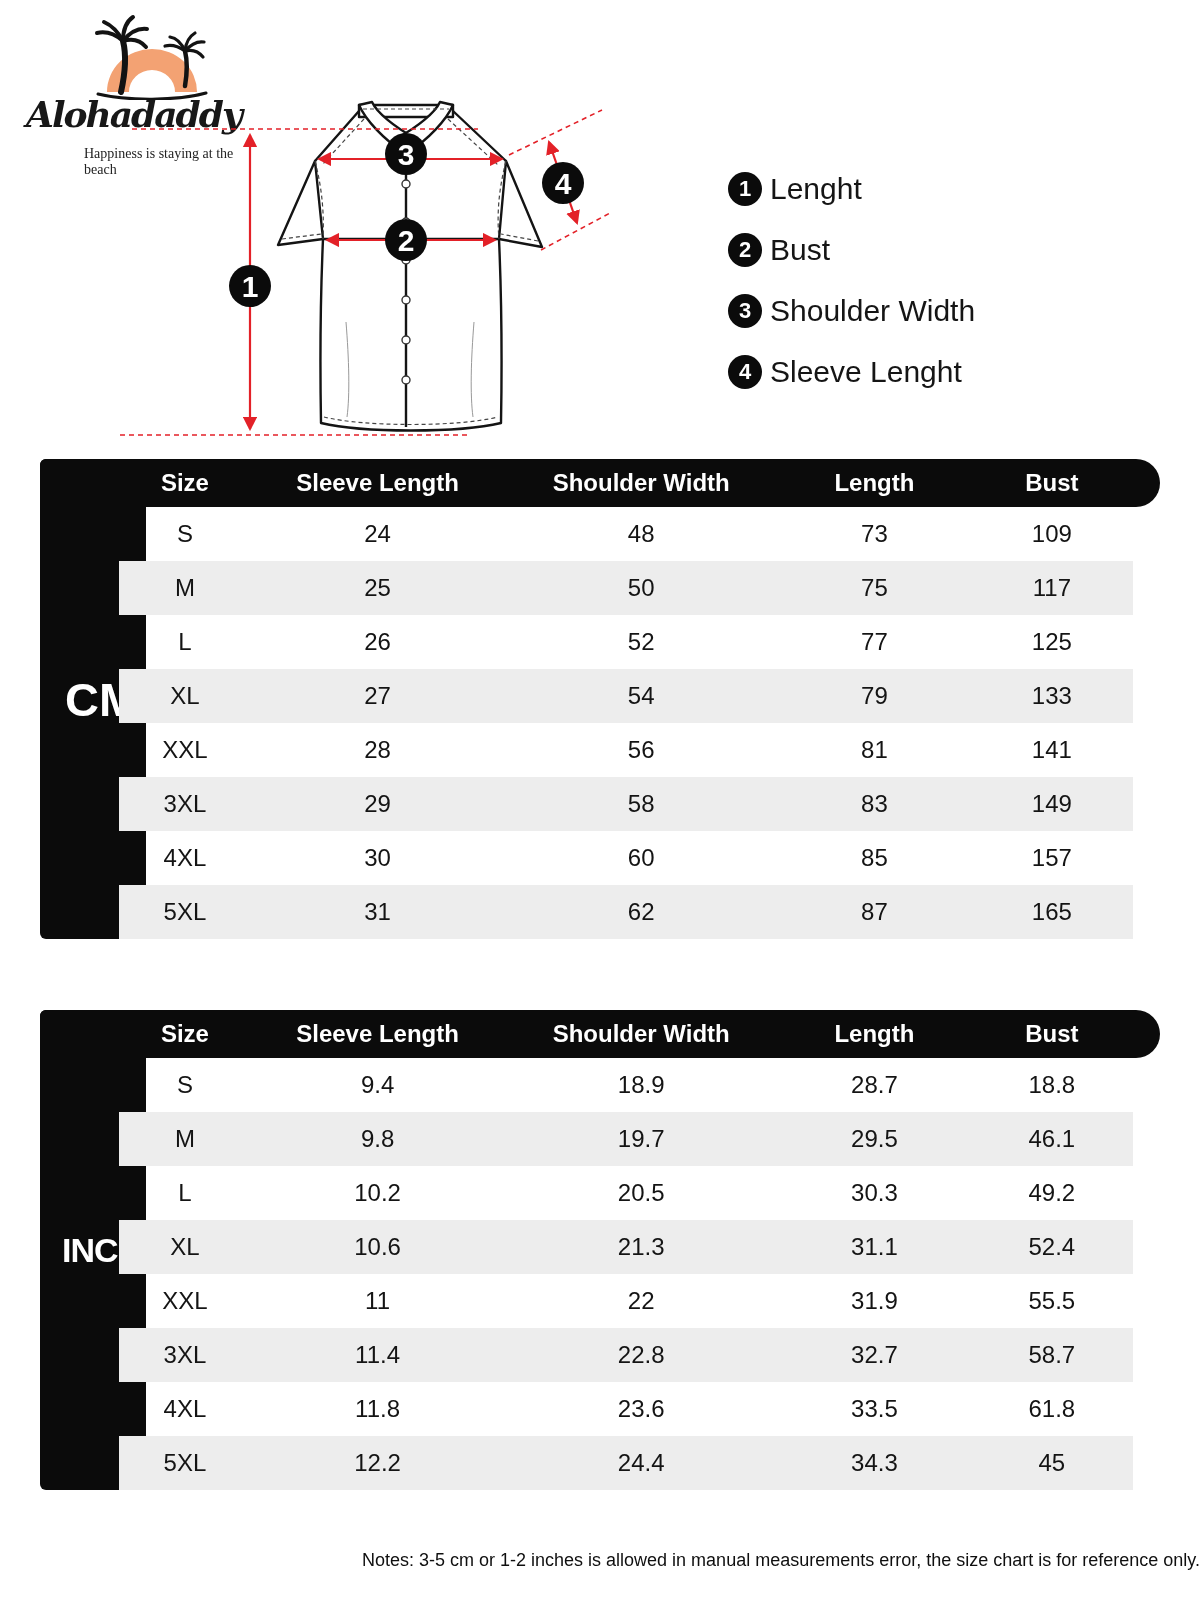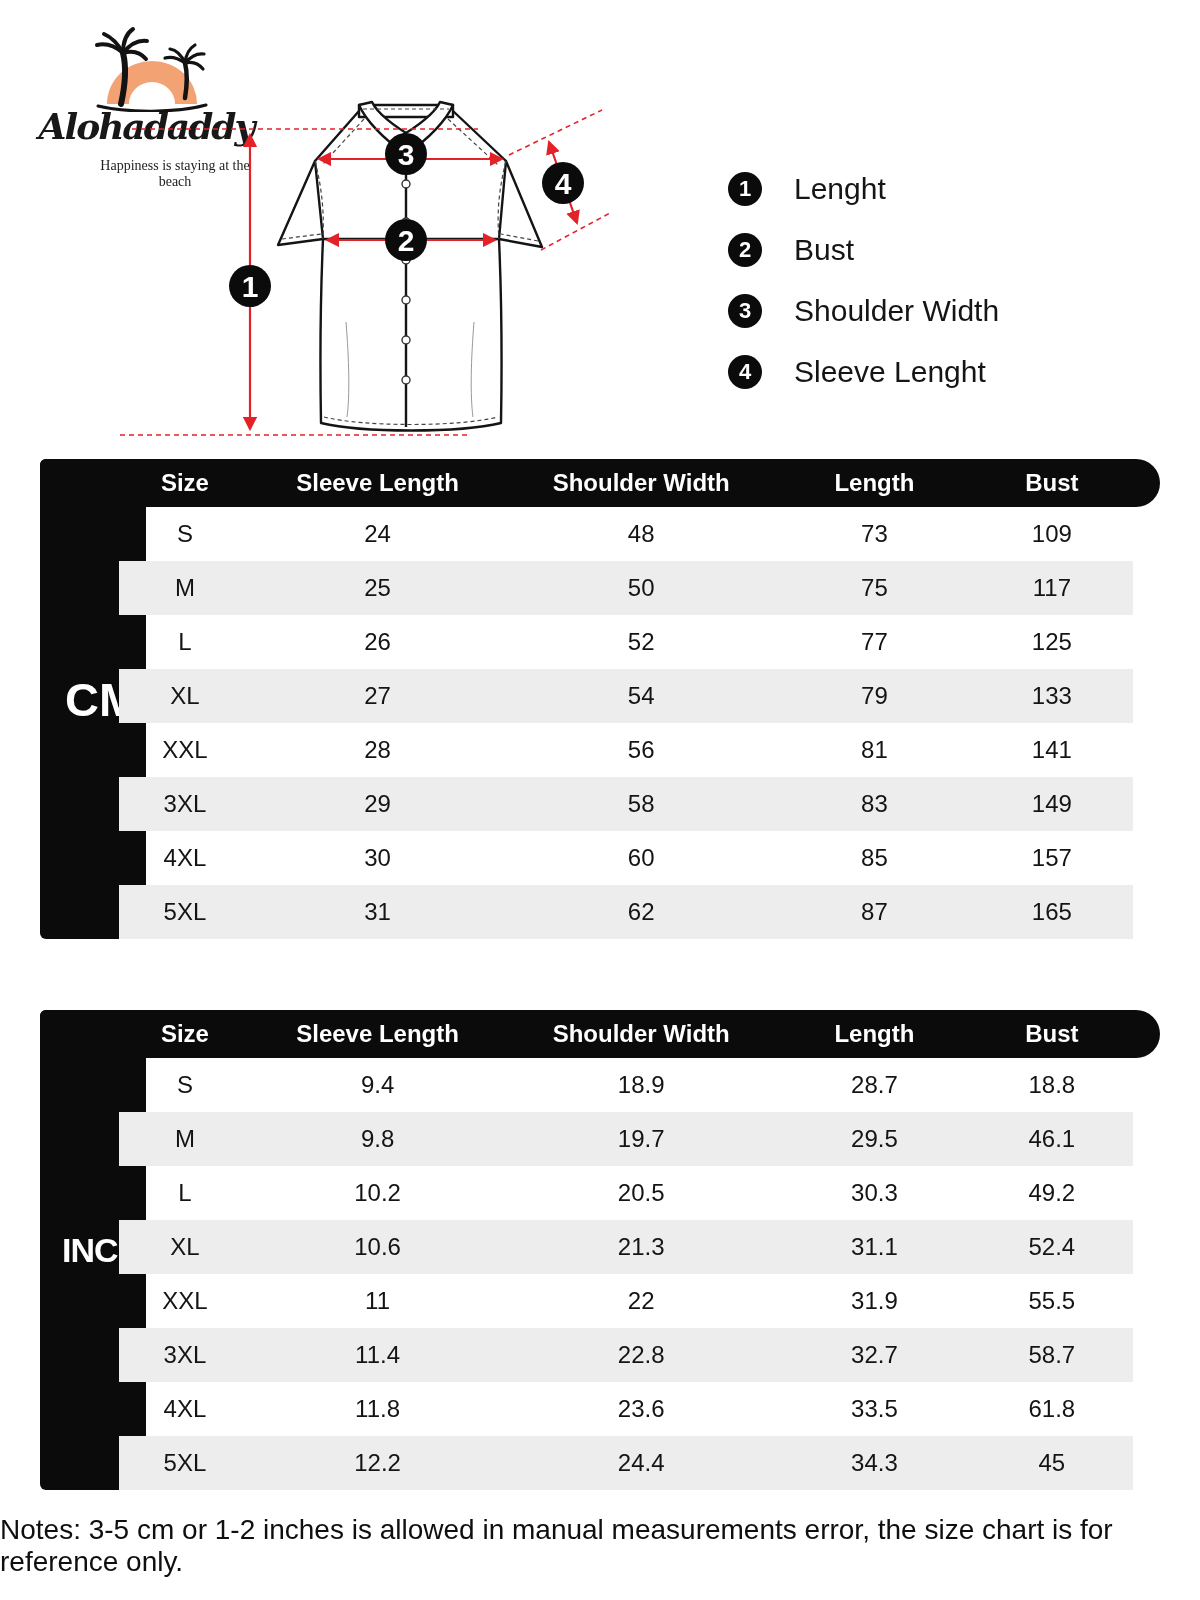--- a/index.html
+++ b/index.html
@@ -2,39 +2,39 @@
 <html><head>
 <meta charset="utf-8">
 <style>
   html,body{margin:0;padding:0;}
   body{
     width:1200px;height:1600px;background:#ffffff;color:#111;
     font-family:"Liberation Sans",sans-serif;position:relative;overflow:hidden;
   }
   
   .hero{position:relative;height:459px;}
-  .logo{position:absolute;left:26px;top:24px;width:240px;text-align:center;}
+  .logo{position:absolute;left:26px;top:12px;width:240px;}
   .logo svg{display:block;margin:0 auto 0 52px;}
   .logo-name{
     font-family:"DejaVu Serif",serif;font-style:italic;font-weight:700;
     font-size:36px;letter-spacing:-2px;line-height:1;margin-top:-4px;color:#181818;
   }
   .logo-tagline{font-size:14px;color:#222;margin-top:14px;margin-left:58px;font-family:Liberation Serif, serif;}
   .page-title{
     position:absolute;left:262px;top:34px;width:760px;text-align:center;
     font-size:44px;font-weight:700;letter-spacing:-1px;color:#0d0d0d;
   }
   .shirt-diagram{position:absolute;left:118px;top:97px;}
   .legend{position:absolute;left:728px;top:172px;}
   .legend-item{display:flex;align-items:center;margin-bottom:27px;}
   .legend-num{
     width:34px;height:34px;border-radius:50%;background:#0b0b0b;color:#fff;
     font-weight:700;font-size:22px;display:flex;align-items:center;justify-content:center;flex:0 0 34px;
   }
-  .legend-label{font-size:30px;margin-left:32px;color:#151515;}
+  .legend-label{font-size:30px;margin-left:8px;color:#151515;}
   
   .size-table-wrap{position:relative;margin:0 40px;height:480px;}
   .inch-wrap{margin-top:71px;}
   .header-bg{
     position:absolute;top:0;left:0;right:0;height:48px;background:#0b0b0b;
     border-radius:6px 24px 24px 0;
   }
   .side-band{
     position:absolute;top:0;left:0;bottom:0;width:106px;background:#0b0b0b;
     border-radius:6px 0 0 6px;display:flex;align-items:center;justify-content:center;
@@ -44,21 +44,21 @@
   table.size-table{
     position:relative;margin-left:79px;width:1014px;
     border-collapse:collapse;table-layout:fixed;
   }
   table.size-table thead th{height:48px;color:#fff;font-size:24px;font-weight:700;text-align:center;padding:0;}
   table.size-table tbody td{height:54px;font-size:24px;text-align:center;padding:0;color:#141414;}
   table.size-table tbody tr:nth-child(even) td{background:#ededed;}
   .col-size{width:13%;} .col-sleeve{width:25%;} .col-shoulder{width:27%;}
   .col-length{width:19%;} .col-bust{width:16%;}
   
-  .notes{margin-top:24px;text-align:left;font-size:28px;color:#0f0f0f;}
+  .notes{margin-top:60px;text-align:right;font-size:18px;color:#0f0f0f;}
 </style>
 </head>
 <body>
 
 <div class="hero">
 
   <div class="logo">
     <svg width="148" height="88" viewBox="0 0 140 88">
 
       <path d="M 25 80 A 45 43 0 0 1 115 80 L 93 80 A 23 22 0 0 0 47 80 Z" fill="#f3a273"></path>

